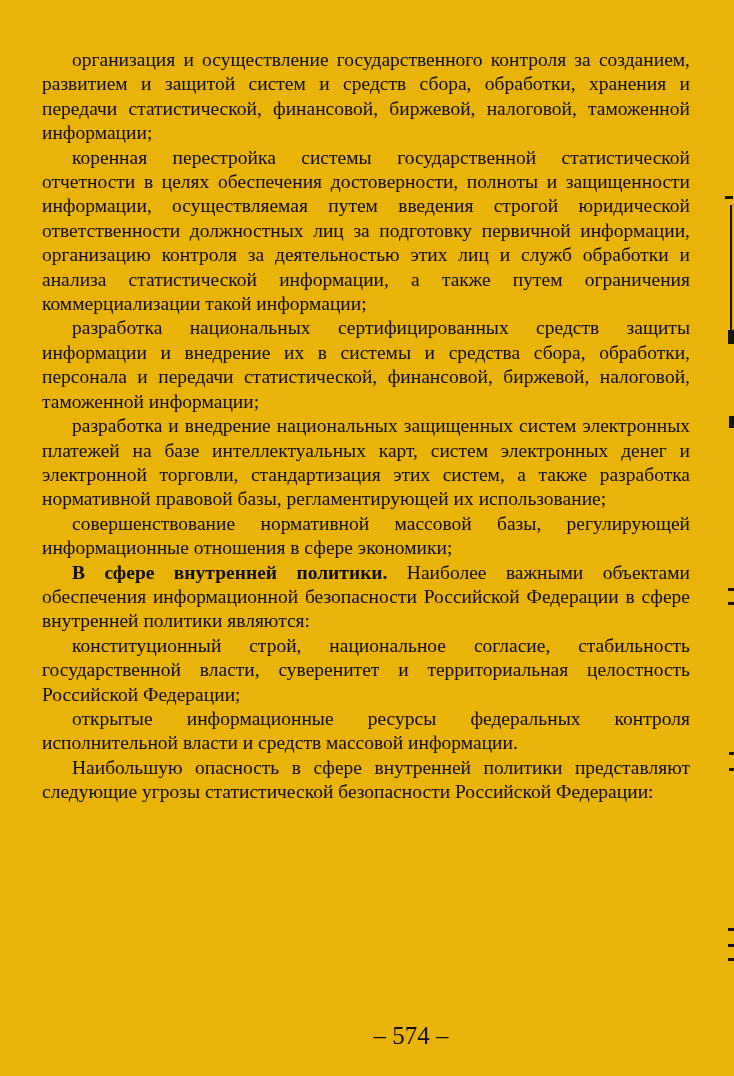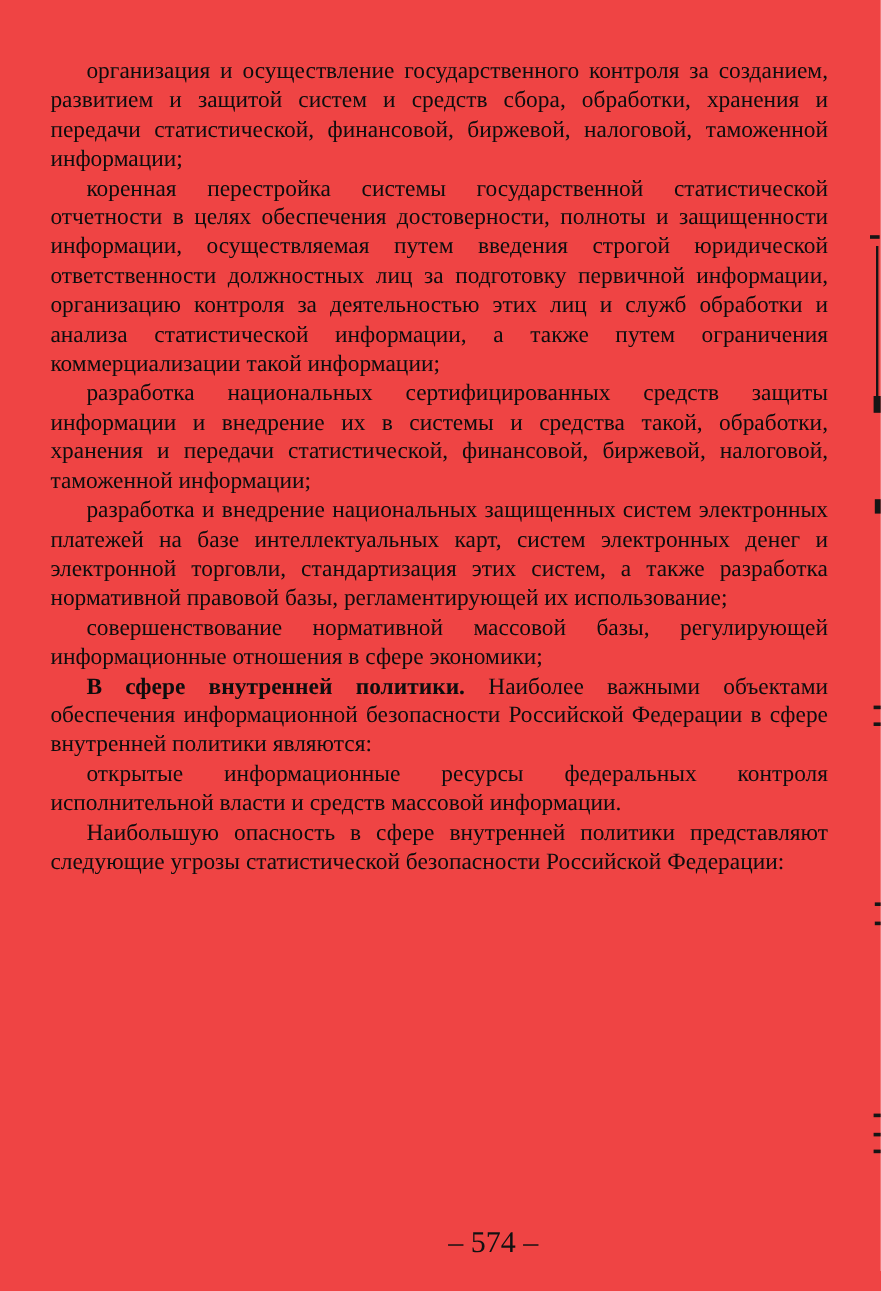--- a/index.html
+++ b/index.html
@@ -11,21 +11,21 @@
     height: 1076px;
     background: #f4f4f2;
     position: relative;
     overflow: hidden;
   }
   .page {
     position: absolute;
     left: 0; top: 0;
     width: 734px;
     height: 1076px;
-    background: #ef4444;
+    background: #eab308;
     font-family: "Liberation Serif", "DejaVu Serif", serif;
     color: #0d0d0d;
   }
   .text-block {
     position: absolute;
     left: 42px;
     top: 48px;
     width: 648px;
     font-size: 19.5px;
     line-height: 24.4px;
@@ -70,24 +70,25 @@
   .a11 { left: 728px; top: 958px; width: 6px; height: 3px; }
 </style>
 </head>
 <body>
 
 <div class="page">
 
   <div class="text-block">
     <p class="para">организация и осуществление государственного контроля за созданием, развитием и защитой систем и средств сбора, обработки, хранения и передачи статистической, финансовой, биржевой, налоговой, таможенной информации;</p>
     <p class="para">коренная перестройка системы государственной статистической отчетности в целях обеспечения достоверности, полноты и защищенности информации, осуществляемая путем введения строгой юридической ответственности должностных лиц за подготовку первичной информации, организацию контроля за деятельностью этих лиц и служб обработки и анализа статистической информации, а также путем ограничения коммерциализации такой информации;</p>
-    <p class="para">разработка национальных сертифицированных средств защиты информации и внедрение их в системы и средства такой, обработки, хранения и передачи статистической, финансовой, биржевой, налоговой, таможенной информации;</p>
+    <p class="para">разработка национальных сертифицированных средств защиты информации и внедрение их в системы и средства сбора, обработки, персонала и передачи статистической, финансовой, биржевой, налоговой, таможенной информации;</p>
     <p class="para">разработка и внедрение национальных защищенных систем электронных платежей на базе интеллектуальных карт, систем электронных денег и электронной торговли, стандартизация этих систем, а также разработка нормативной правовой базы, регламентирующей их использование;</p>
     <p class="para">совершенствование нормативной массовой базы, регулирующей информационные отношения в сфере экономики;</p>
     <p class="para"><b class="bold-lead">В сфере внутренней политики.</b><span> Наиболее важными объектами обеспечения информационной безопасности Российской Федерации в сфере внутренней политики являются:</span></p>
+    <p class="para">конституционный строй, национальное согласие, стабильность государственной власти, суверенитет и территориальная целостность Российской Федерации;</p>
     <p class="para">открытые информационные ресурсы федеральных контроля исполнительной власти и средств массовой информации.</p>
     <p class="para">Наибольшую опасность в сфере внутренней политики представляют следующие угрозы статистической безопасности Российской Федерации:</p>
   </div>
 
   <div class="page-number">– 574 –</div>
 
   <div class="artifact a1"></div>
   <div class="artifact a2"></div>
   <div class="artifact a3"></div>
   <div class="artifact a4"></div>

